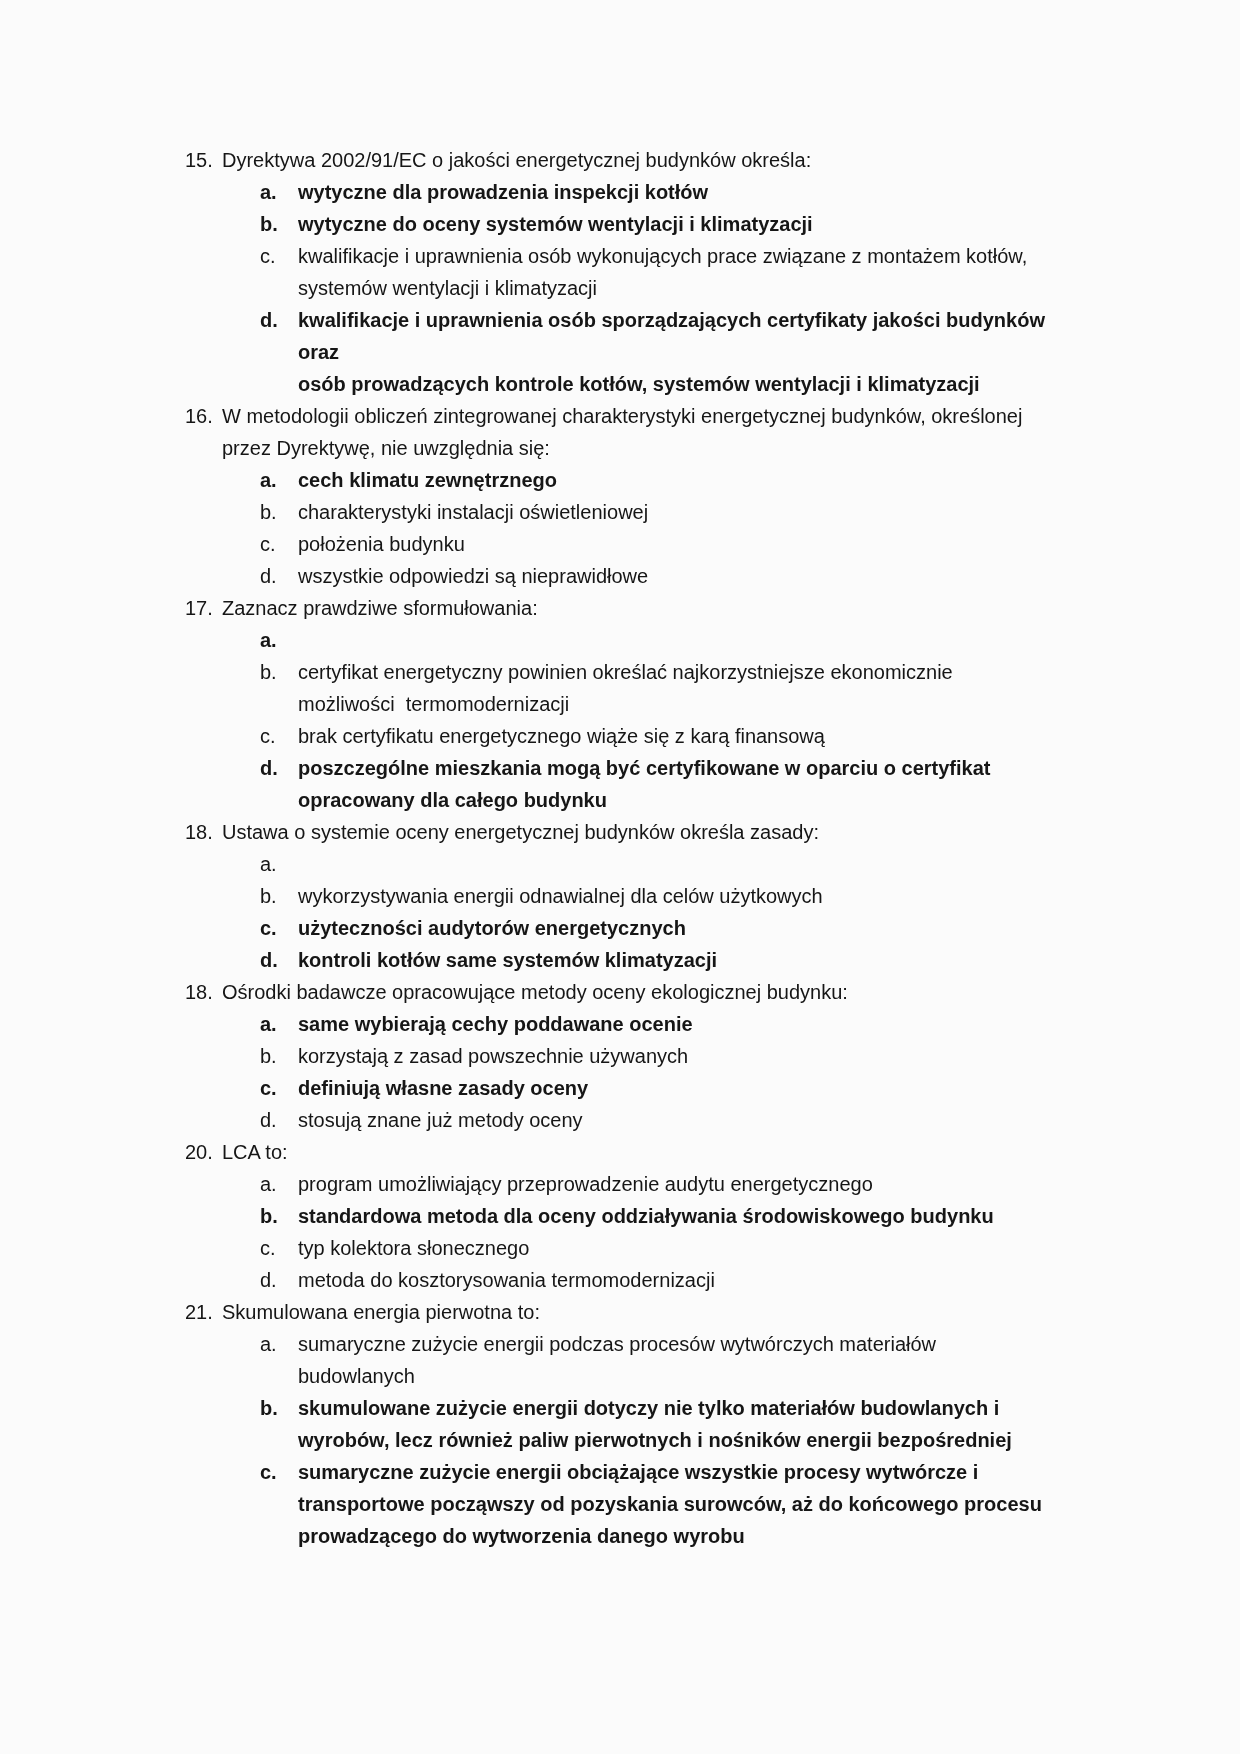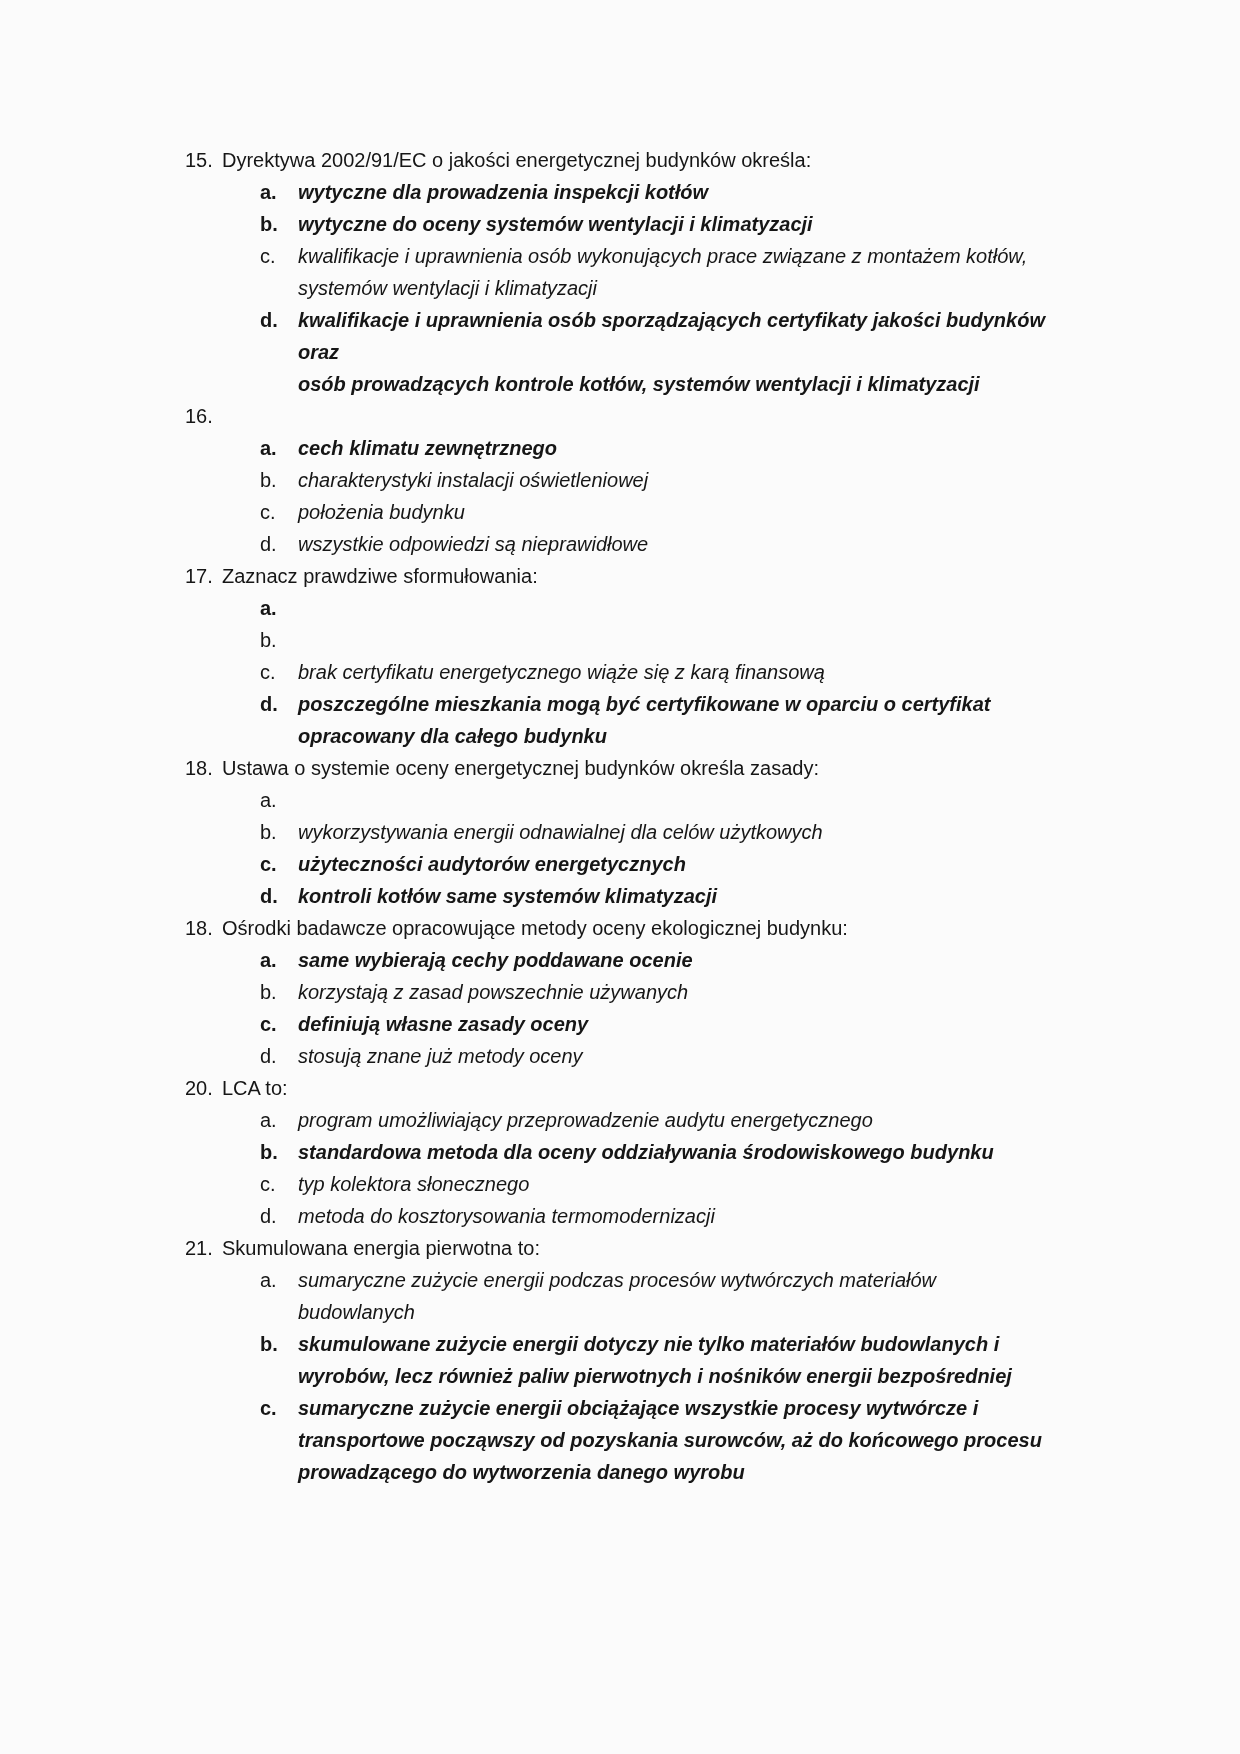--- a/index.html
+++ b/index.html
@@ -42,21 +42,20 @@
     font-size: 20px;
   }
   .o-letter {
     flex: 0 0 38px;
     margin-left: 75px;
     white-space: nowrap;
   }
   .o-text {
     white-space: pre-wrap;
     max-width: 930px;
-    font-style: italic;
   }
   .option.bold { font-weight: 700; }
 </style>
 </head>
 <body>
 
 <div class="page">
   <div>
   <div class="question">
     <div class="q-line">
@@ -84,20 +83,22 @@
     <span class="o-letter">d.</span>
     <span class="o-text">kwalifikacje i uprawnienia osób sporządzających certyfikaty jakości budynków oraz
 osób prowadzących kontrole kotłów, systemów wentylacji i klimatyzacji</span>
   </div>
 </div>
   </div>
 
   <div class="question">
     <div class="q-line">
       <span class="q-num">16.</span>
+      <span class="q-text">W metodologii obliczeń zintegrowanej charakterystyki energetycznej budynków, określonej
+przez Dyrektywę, nie uwzględnia się:</span>
     </div>
     <div>
   <div class="option bold">
     <span class="o-letter">a.</span>
     <span class="o-text">cech klimatu zewnętrznego</span>
   </div>
 
   <div class="option">
     <span class="o-letter">b.</span>
     <span class="o-text">charakterystyki instalacji oświetleniowej</span>
@@ -120,20 +121,22 @@
       <span class="q-num">17.</span>
       <span class="q-text">Zaznacz prawdziwe sformułowania:</span>
     </div>
     <div>
   <div class="option bold">
     <span class="o-letter">a.</span>
   </div>
 
   <div class="option">
     <span class="o-letter">b.</span>
+    <span class="o-text">certyfikat energetyczny powinien określać najkorzystniejsze ekonomicznie
+możliwości  termomodernizacji</span>
   </div>
 
   <div class="option">
     <span class="o-letter">c.</span>
     <span class="o-text">brak certyfikatu energetycznego wiąże się z karą finansową</span>
   </div>
 
   <div class="option bold">
     <span class="o-letter">d.</span>
     <span class="o-text">poszczególne mieszkania mogą być certyfikowane w oparciu o certyfikat

